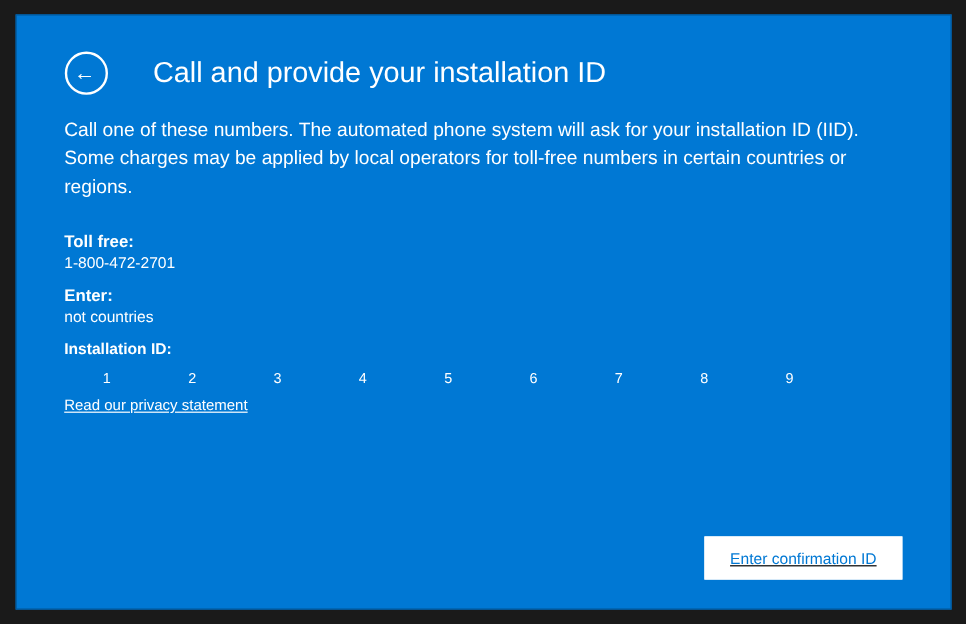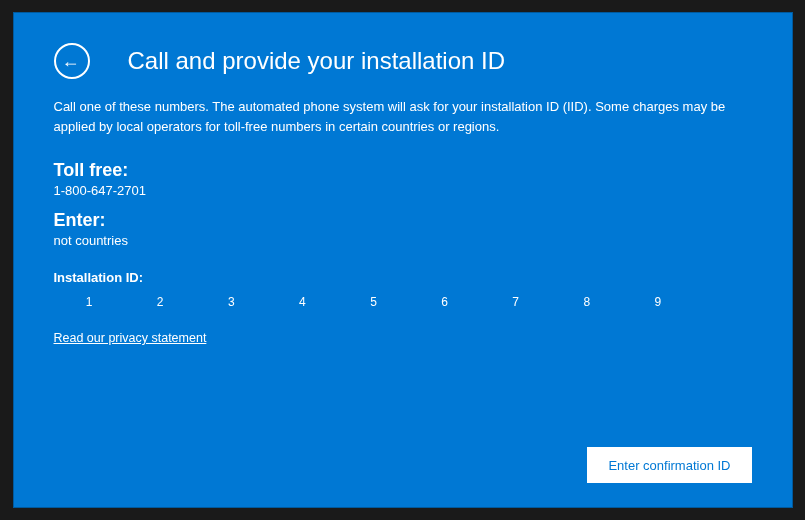--- a/index.html
+++ b/index.html
@@ -54,51 +54,50 @@
 
     .title {
       color: white;
       font-size: 24px;
       font-weight: 400;
       margin-left: 24px;
     }
 
     .description {
       color: white;
-      font-size: 13px;
+      font-size: 16px;
       line-height: 1.5;
       margin-bottom: 24px;
       max-width: 680px;
     }
 
     .content {
       flex: 1;
       display: flex;
       flex-direction: column;
     }
 
     .info-section {
       margin-bottom: 12px;
     }
 
     .info-label {
       color: white;
-      font-size: 18px;
+      font-size: 14px;
       font-weight: 700;
       margin-bottom: 2px;
     }
 
     .info-value {
       color: white;
       font-size: 13px;
       font-weight: 400;
     }
 
     .installation-id-section {
-      margin-top: 10px;
     }
 
     .installation-id-label {
       color: white;
       font-size: 13px;
       font-weight: 700;
       margin-bottom: 8px;
     }
 
     .id-grid {
@@ -121,31 +120,32 @@
       text-align: center;
       padding: 2px 0;
       letter-spacing: 0.5px;
     }
 
     .privacy-link {
       color: white;
       font-size: 12.5px;
       text-decoration: underline;
       cursor: pointer;
-      margin-top: 20px;
+      margin-top: 7px;
       display: inline-block;
     }
 
     .footer {
       display: flex;
       justify-content: flex-end;
       align-items: center;
       gap: 10px;
       margin-top: auto;
       padding-top: 16px;
+      text-decoration: underline;
     }
 
     .btn {
       height: 36px;
       padding: 0 20px;
       font-size: 13px;
       cursor: pointer;
       font-family: 'Segoe UI', Arial, sans-serif;
       border: none;
     }
@@ -174,21 +174,21 @@
     </button>
     <h1 class="title">Call and provide your installation ID</h1>
   </div>
 
   <p class="description">Call one of these numbers. The automated phone system will ask for your installation ID (IID). Some charges may be applied by local operators for toll-free numbers in certain countries or regions.</p>
 
   <div class="content">
 
     <div class="info-section">
       <div class="info-label">Toll free:</div>
-      <div class="info-value">1-800-647-2701</div>
+      <div class="info-value">1-800-472-2701</div>
     </div>
 
     <div class="info-section">
       <div class="info-label">Enter:</div>
       <div class="info-value">not countries</div>
     </div>
 
     <div class="installation-id-section">
       <div class="installation-id-label">Installation ID:</div>
 

